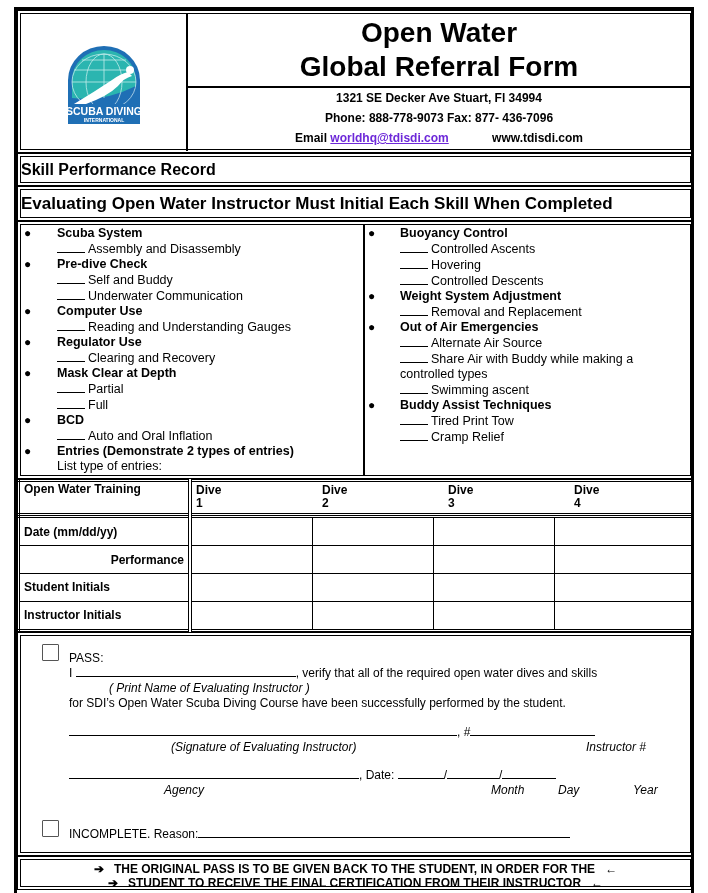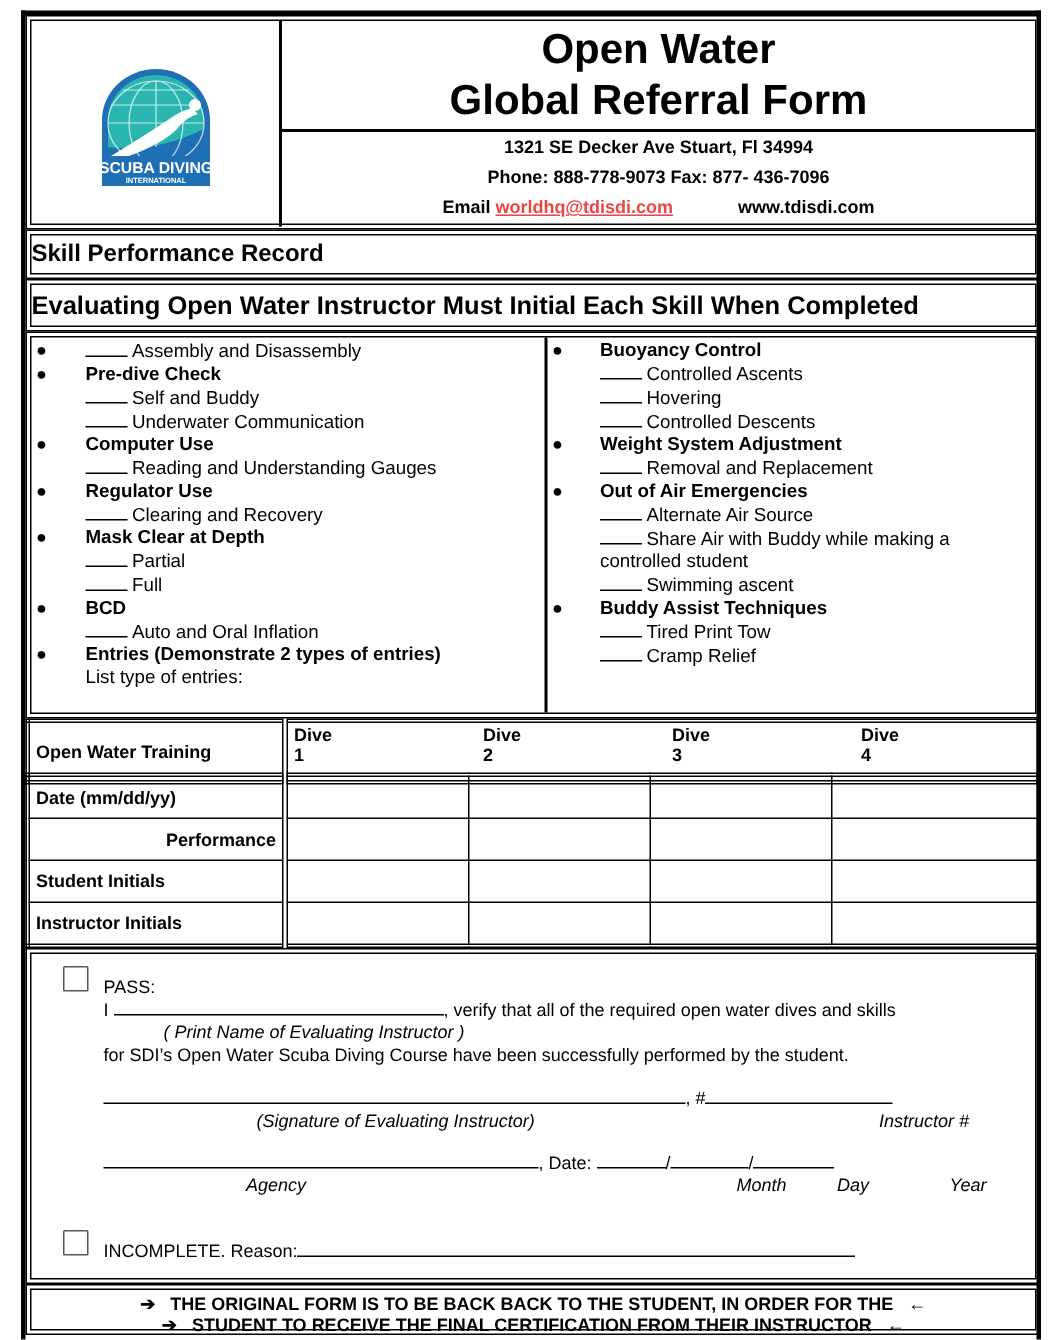--- a/index.html
+++ b/index.html
@@ -8,21 +8,21 @@
   .box { position:absolute; border:3px double #000; box-sizing:border-box; }
   .dbl { border:4px double #000; }
   
   .hdr { left:17px; top:10px; width:677px; height:143px; }
   .logo-cell { position:absolute; left:0; top:0; width:165px; height:137px; border-right:2px solid #000; }
   .title-cell { position:absolute; left:167px; top:0; right:0; height:72px; border-bottom:2px solid #000; text-align:center; }
   .title-cell .t1 { font-size:28px; font-weight:bold; line-height:34px; margin-top:2px; }
   .title-cell .t2 { font-size:28px; font-weight:bold; line-height:34px; }
   .contact { position:absolute; left:167px; top:74px; right:0; bottom:0; text-align:center; font-size:12px; font-weight:bold; }
   .contact div { line-height:20px; }
-  .contact a { color:#ef4444; text-decoration:underline; }
+  .contact a { color:#6d28d9; text-decoration:underline; }
   .web { margin-left:40px; }
   .sec { left:17px; width:677px; font-weight:bold; }
   .skills { left:17px; top:221px; width:677px; height:258px; }
   .col { position:absolute; top:0; bottom:0; font-size:12.5px; }
   .col.left { left:0; width:342px; border-right:2px solid #000; }
   .col.right { left:344px; right:0; }
   .li { position:relative; line-height:15px; }
   .li .bullet { position:absolute; left:3px; top:0; font-size:12px; }
   .li .hd { font-weight:bold; padding-left:36px; display:block; }
   .li .sub { display:block; padding-left:36px; }
@@ -84,20 +84,21 @@
 </div>
 
 <div class="box dbl sec" style="top:186px;height:35px;font-size:17px;line-height:27px;">
   <span>Evaluating Open Water Instructor Must Initial Each Skill When Completed</span>
 </div>
 
 <div class="box dbl skills">
   <div class="col left" style="padding-top:1px;">
     <div class="li">
         <span class="bullet">●</span>
+        <span class="hd">Scuba System</span>
       <span class="sub"><span class="blank"></span><span>Assembly and Disassembly</span></span>
       </div>
     <div class="li">
         <span class="bullet">●</span>
         <span class="hd">Pre-dive Check</span>
       <span class="sub"><span class="blank"></span><span>Self and Buddy</span></span>
       <span class="sub"><span class="blank"></span><span>Underwater Communication</span></span>
       </div>
     <div class="li">
         <span class="bullet">●</span>
@@ -137,37 +138,37 @@
     <div class="li">
         <span class="bullet">●</span>
         <span class="hd">Weight System Adjustment</span>
       <span class="sub"><span class="blank"></span><span>Removal and Replacement</span></span>
       </div>
     <div class="li">
         <span class="bullet">●</span>
         <span class="hd">Out of Air Emergencies</span>
       <span class="sub"><span class="blank"></span><span>Alternate Air Source</span></span>
       <span class="sub"><span class="blank"></span><span>Share Air with Buddy while making a</span></span>
-      <span class="wrap">controlled student</span>
+      <span class="wrap">controlled types</span>
       <span class="sub"><span class="blank"></span><span>Swimming ascent</span></span>
       </div>
     <div class="li">
         <span class="bullet">●</span>
         <span class="hd">Buddy Assist Techniques</span>
       <span class="sub"><span class="blank"></span><span>Tired Print Tow</span></span>
       <span class="sub"><span class="blank"></span><span>Cramp Relief</span></span>
       </div>
   </div>
 </div>
 
 <div class="dive-hdr">
   <table style="width:100%;height:100%;border:3px double #000;">
     <tbody>
         <tr>
-      <td class="cell-bold" style="width:160px;border-right:4px double #000;vertical-align:top;padding:12px 4px;">Open Water Training</td>
+      <td class="cell-bold" style="width:160px;border-right:4px double #000;vertical-align:top;padding:0 4px;">Open Water Training</td>
       <td class="cell-bold" style="vertical-align:top;padding:2px 4px;line-height:13px;width:118px;"><span>Dive</span><br><span>1</span></td>
       <td class="cell-bold" style="vertical-align:top;padding:2px 4px;line-height:13px;width:118px;"><span>Dive</span><br><span>2</span></td>
       <td class="cell-bold" style="vertical-align:top;padding:2px 4px;line-height:13px;width:118px;"><span>Dive</span><br><span>3</span></td>
       <td class="cell-bold" style="vertical-align:top;padding:2px 4px;line-height:13px;"><span>Dive</span><br><span>4</span></td>
     </tr>
   </tbody>
     </table>
 </div>
 
 <div class="dive-grid">
@@ -232,21 +233,21 @@
 
   <div class="chk" style="left:21px;top:184px;"></div>
   <div style="position:absolute;left:48px;top:191px;white-space:nowrap;">
     <span>INCOMPLETE.  Reason:</span><span class="line" style="width:372px;"></span>
   </div>
 </div>
 
 <div class="box dbl footer">
   <div>
     <span>➔</span>&nbsp;&nbsp;
-    <span>THE ORIGINAL FORM IS TO BE BACK BACK TO THE STUDENT, IN ORDER FOR THE</span>&nbsp;&nbsp;
+    <span>THE ORIGINAL PASS IS TO BE GIVEN BACK TO THE STUDENT, IN ORDER FOR THE</span>&nbsp;&nbsp;
     <span>←</span>
   </div>
   <div>
     <span>➔</span>&nbsp;&nbsp;
     <span>STUDENT TO RECEIVE THE FINAL CERTIFICATION FROM THEIR INSTRUCTOR</span>&nbsp;&nbsp;
     <span>←</span>
   </div>
 </div>
 
 </body></html>

